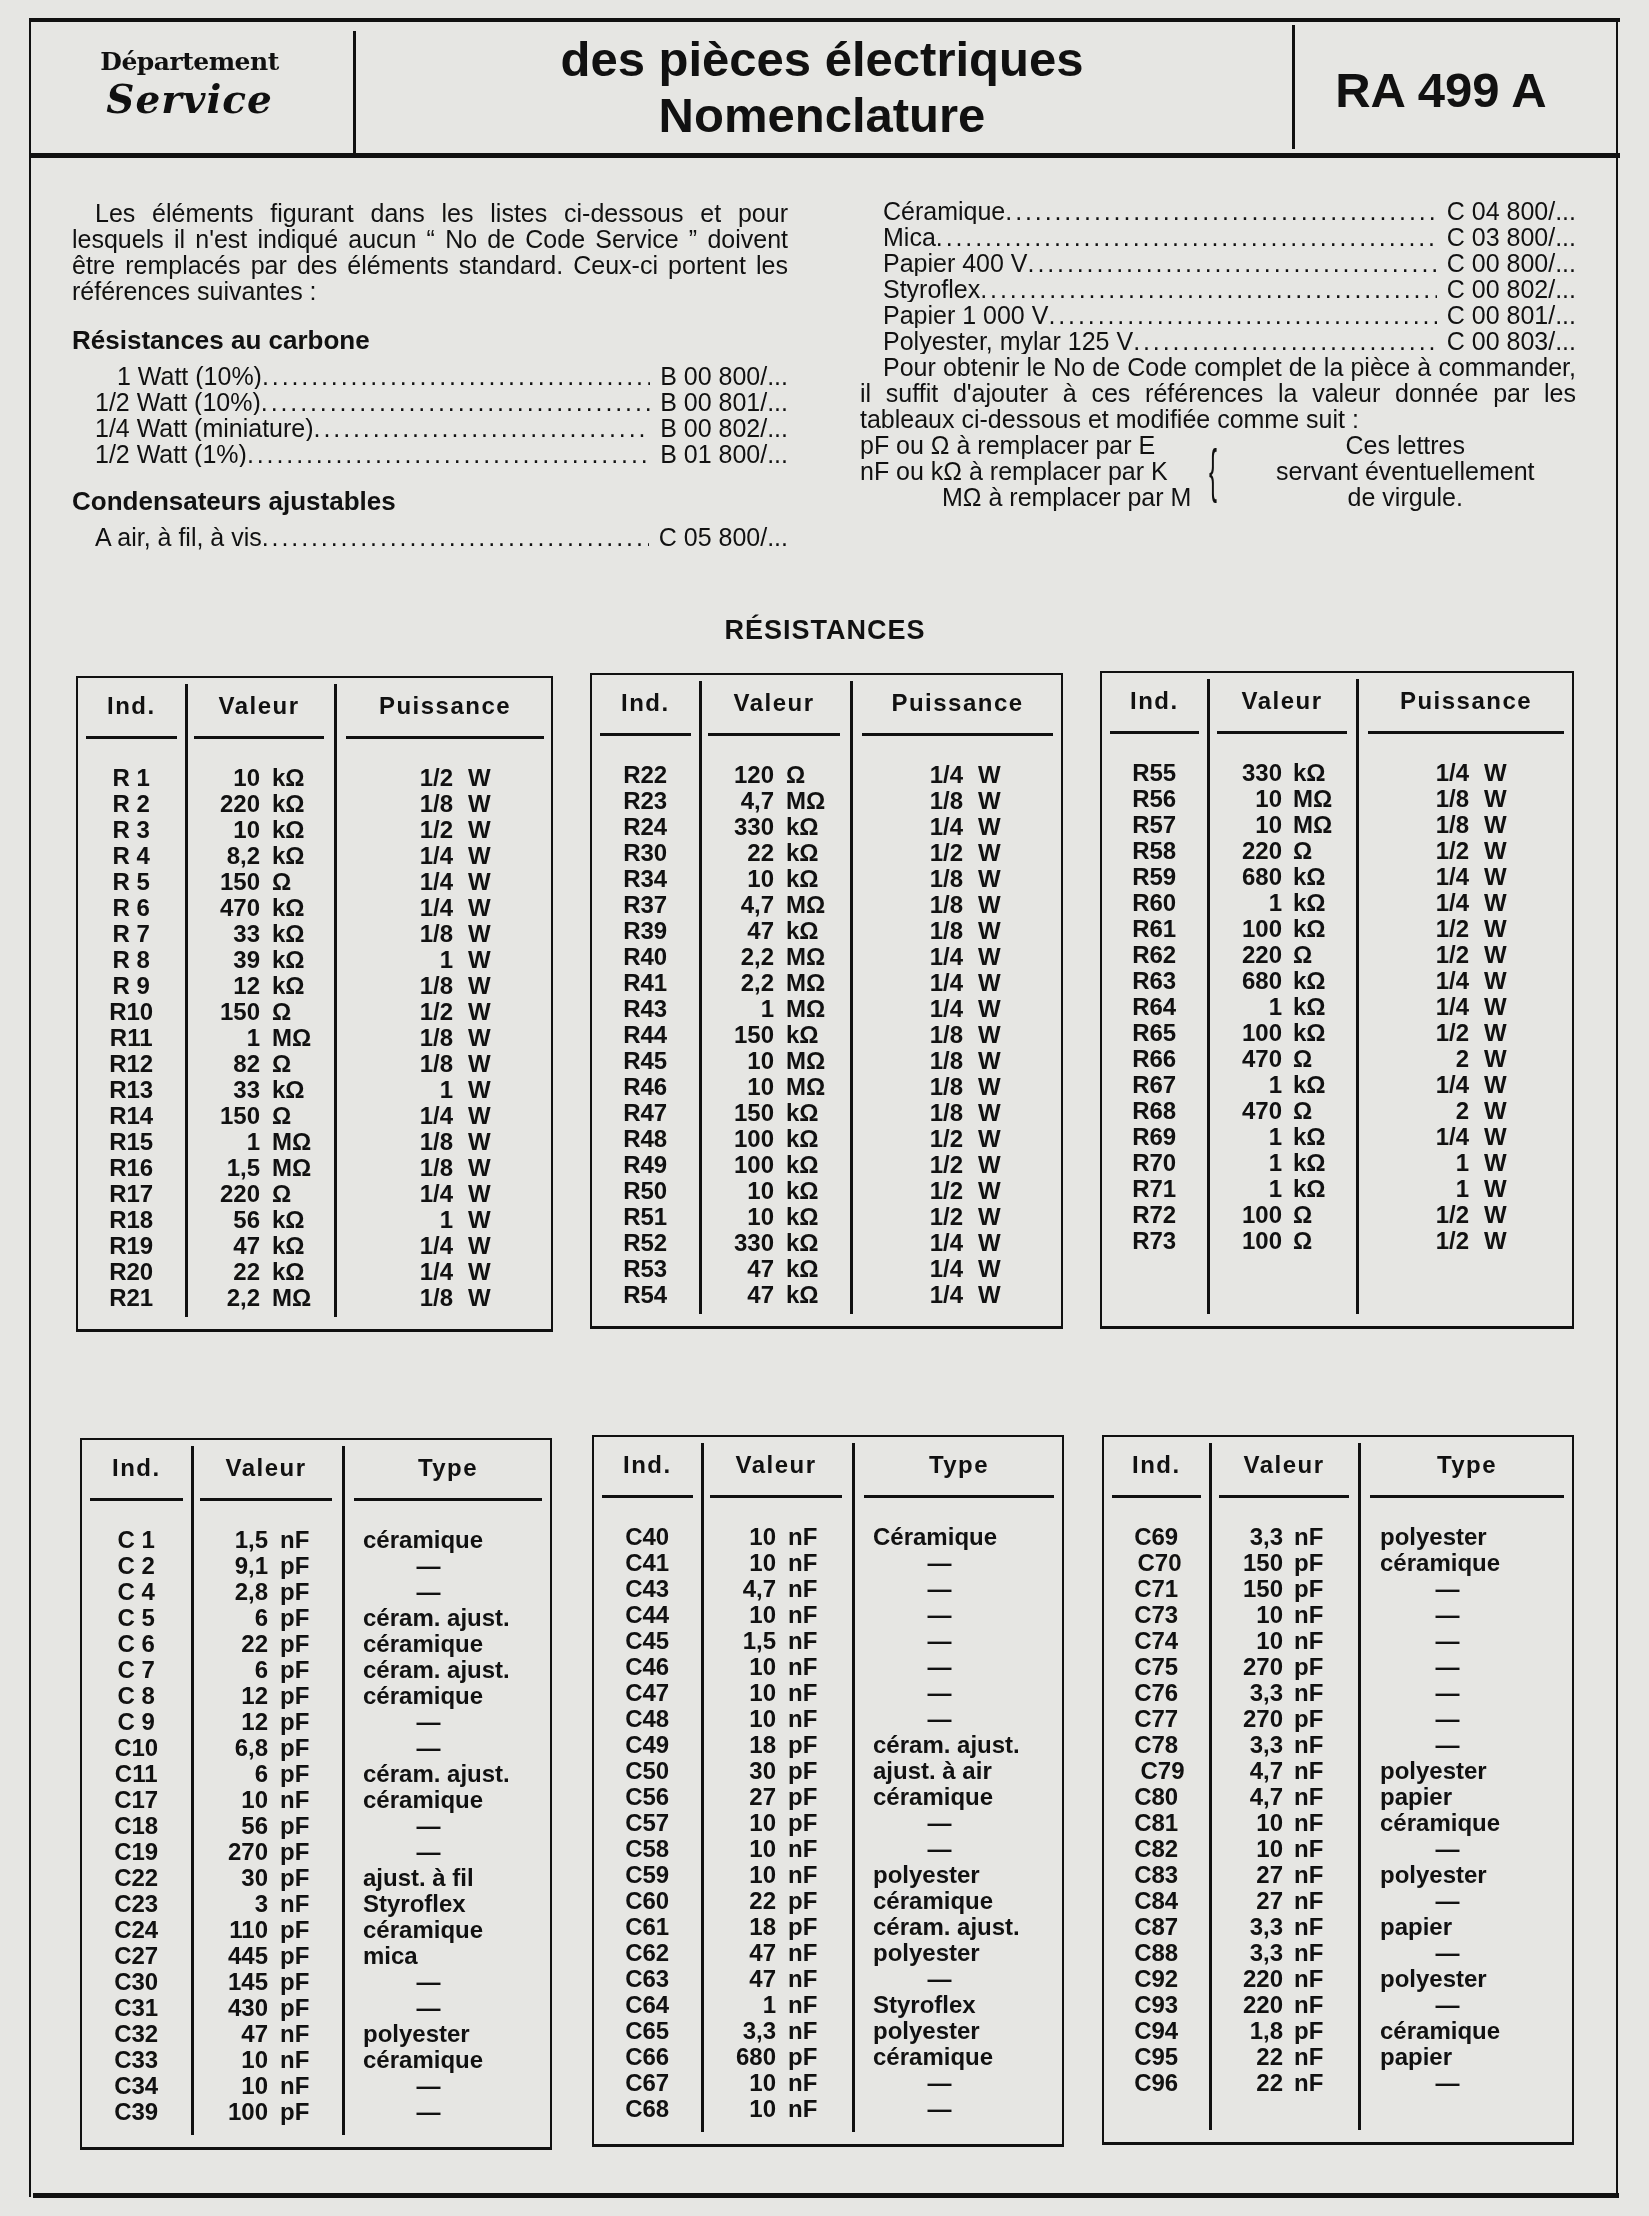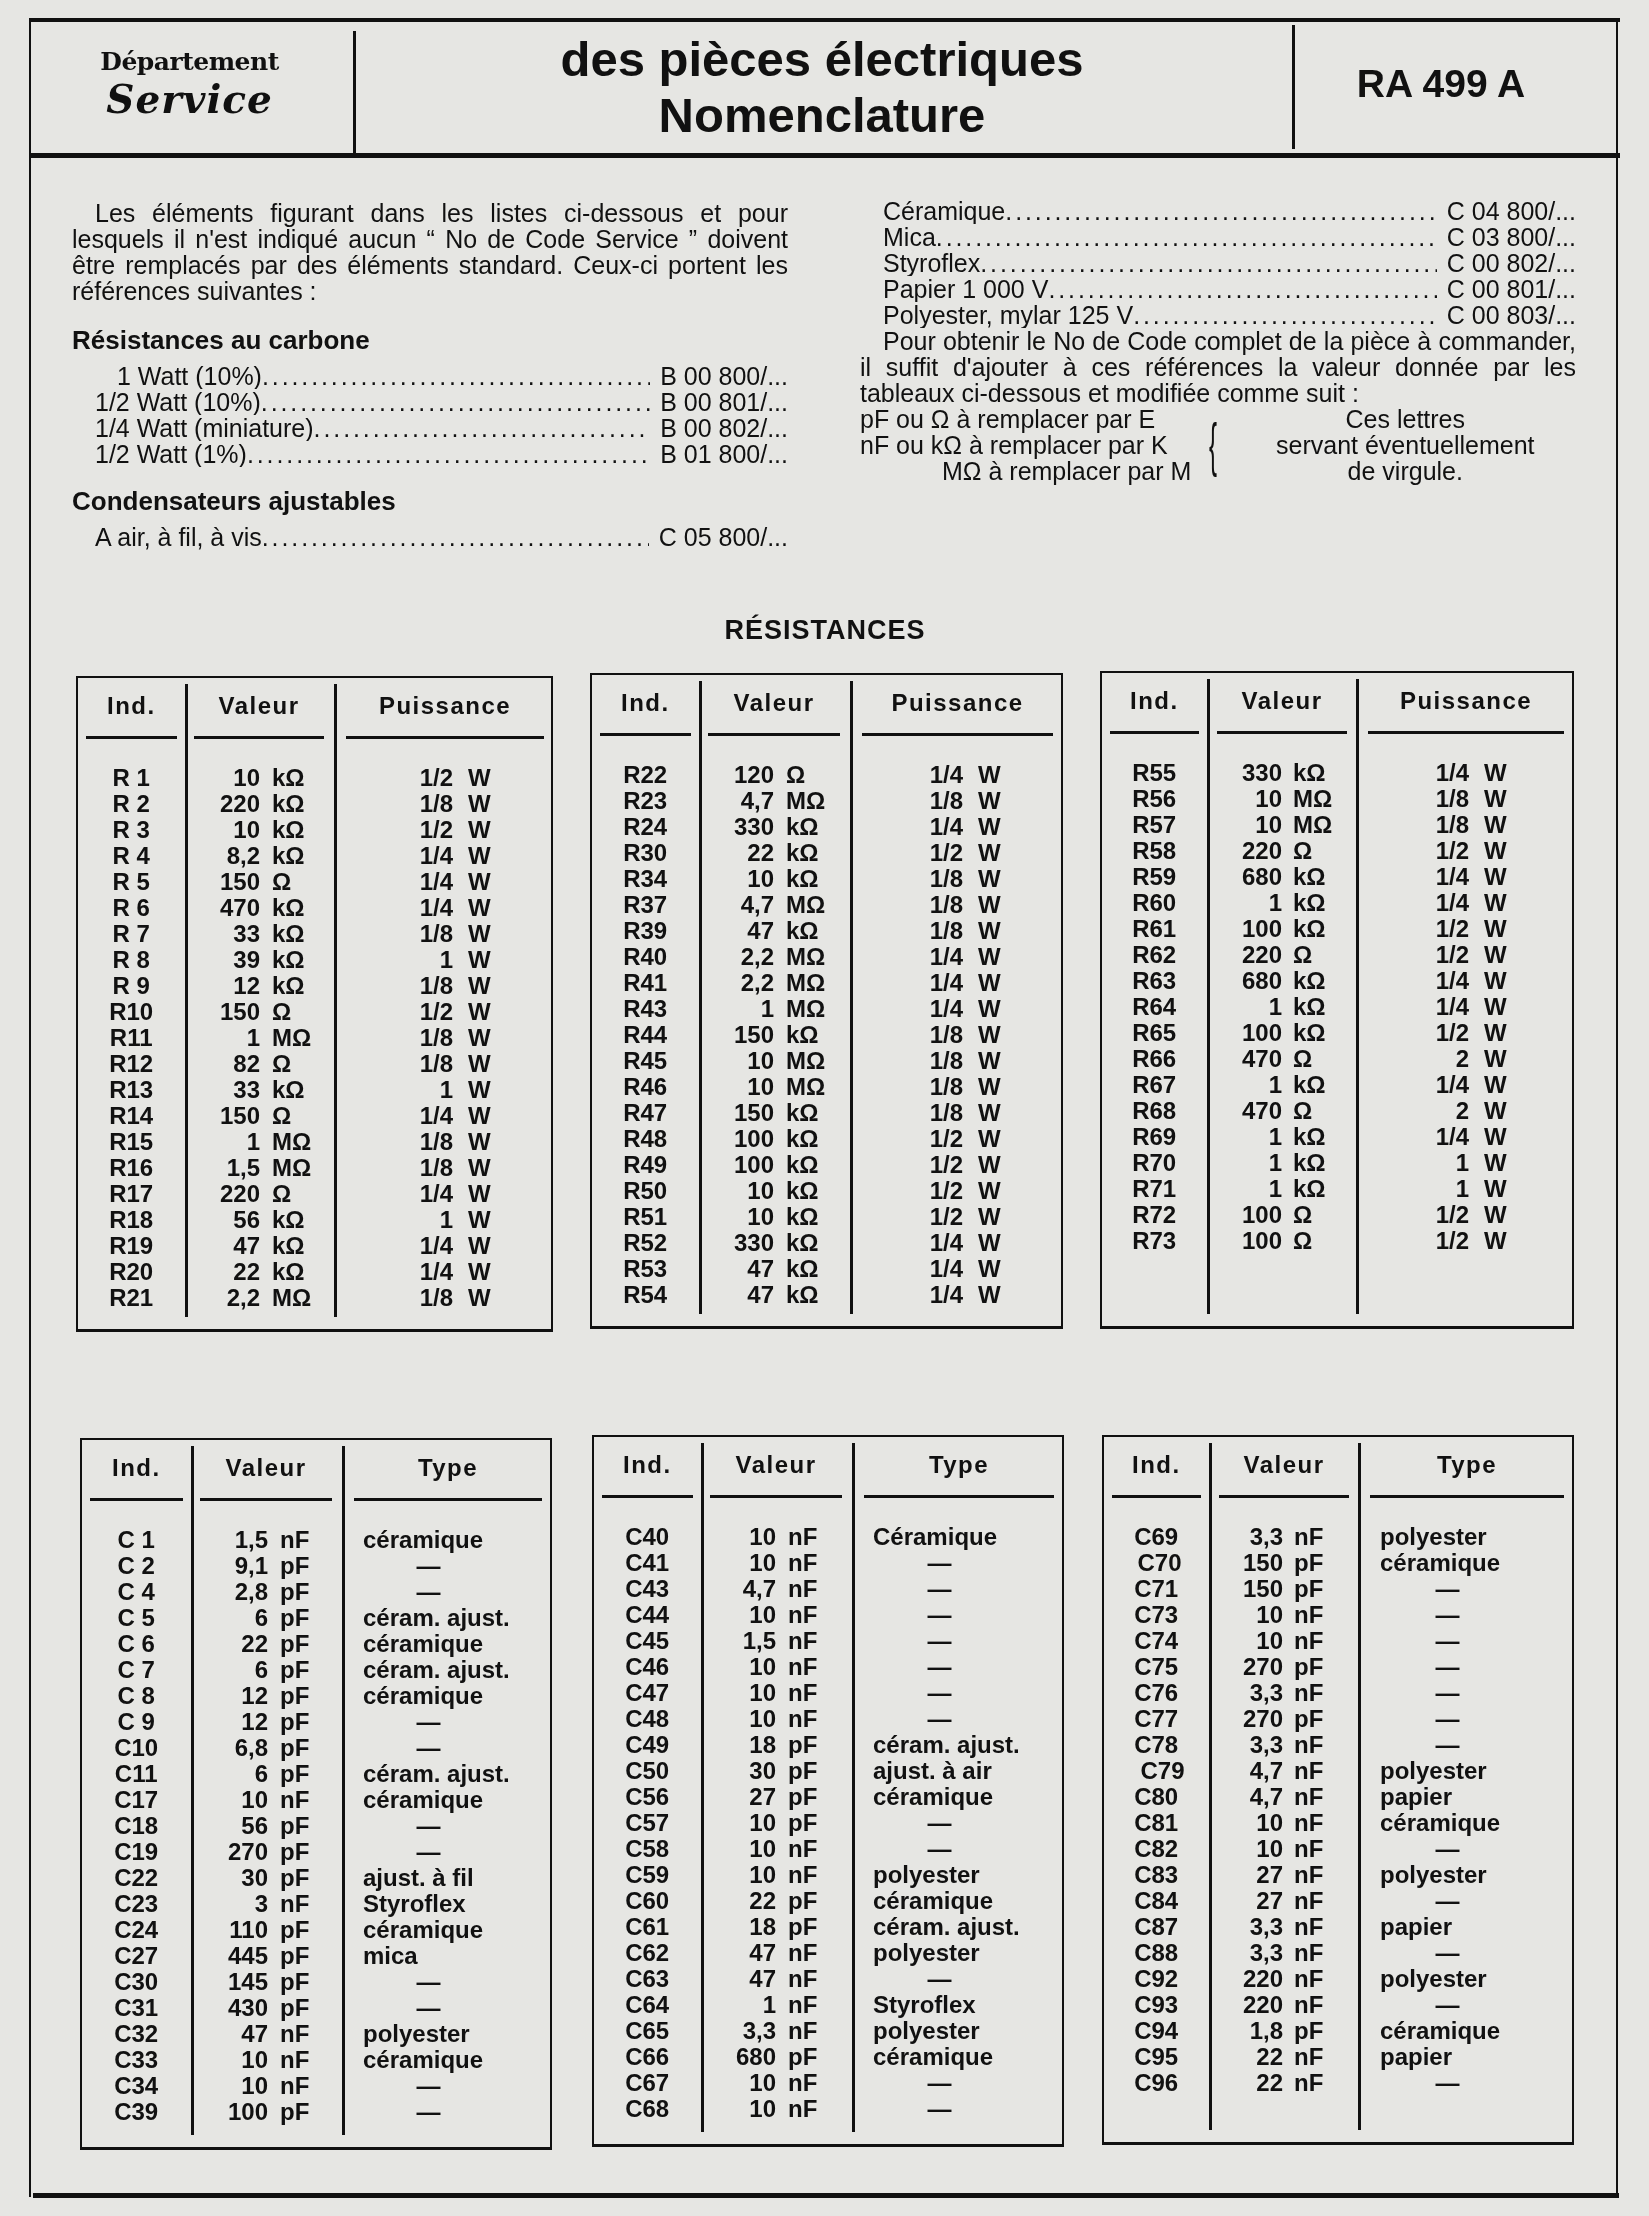--- a/index.html
+++ b/index.html
@@ -9,21 +9,21 @@
   .frame{position:absolute;left:29px;top:17.5px;width:1589px;height:2179px;
          border-left:2.9px solid #111;border-right:2.9px solid #111;box-sizing:border-box;}
   .hline{position:absolute;background:#111;}
   
   .hdr-dept{position:absolute;left:39px;top:47px;width:301px;text-align:center;}
   .hdr-dept .d1{font-family:"DejaVu Serif",serif;font-weight:bold;font-size:25px;letter-spacing:-0.5px;}
   .hdr-dept .d2{font-family:"DejaVu Serif",serif;font-weight:bold;font-style:italic;font-size:39px;margin-top:0px;letter-spacing:1px;}
   .vsep{position:absolute;width:2.9px;background:#111;}
   .hdr-title{position:absolute;left:354px;top:31px;width:936px;text-align:center;font-weight:bold;
              font-size:49px;line-height:56px;}
-  .hdr-ref{position:absolute;left:1295px;top:62px;width:292px;text-align:center;font-weight:bold;font-size:39px;}
+  .hdr-ref{position:absolute;left:1295px;top:62px;width:292px;text-align:center;font-weight:bold;font-size:49px;}
   
   .intro{position:absolute;left:72px;top:200px;width:716px;font-size:25px;line-height:26px;text-align:justify;}
   .intro p{margin:0;text-indent:23px;}
   .subhead{font-weight:bold;font-size:26px;}
   .refs{font-size:25px;line-height:26px;}
   .refrow{display:flex;align-items:baseline;white-space:nowrap;overflow:hidden;}
   .refrow .lab{flex:0 0 auto;}
   .refrow .dots{flex:1 1 auto;overflow:hidden;letter-spacing:2.9px;}
   .refrow .dots::after{content:"................................................................................................";}
   .refrow .code{flex:0 0 auto;margin-left:9.7px;}
@@ -113,20 +113,25 @@
           <span class="lab">Céramique</span>
           <span class="dots"></span>
           <span class="code">C 04 800/...</span>
         </div>
       <div class="refrow" style="padding-left:23px;">
           <span class="lab">Mica</span>
           <span class="dots"></span>
           <span class="code">C 03 800/...</span>
         </div>
       <div class="refrow" style="padding-left:23px;">
+          <span class="lab">Papier 400 V</span>
+          <span class="dots"></span>
+          <span class="code">C 00 800/...</span>
+        </div>
+      <div class="refrow" style="padding-left:23px;">
           <span class="lab">Styroflex</span>
           <span class="dots"></span>
           <span class="code">C 00 802/...</span>
         </div>
       <div class="refrow" style="padding-left:23px;">
           <span class="lab">Papier 1 000 V</span>
           <span class="dots"></span>
           <span class="code">C 00 801/...</span>
         </div>
       <div class="refrow" style="padding-left:23px;">

